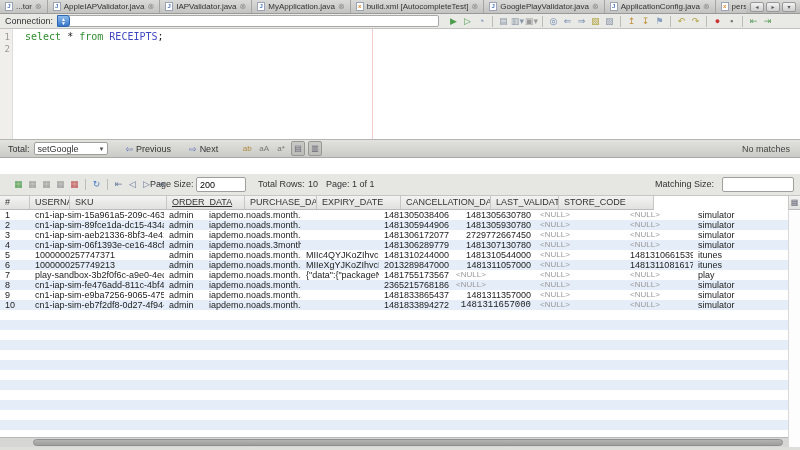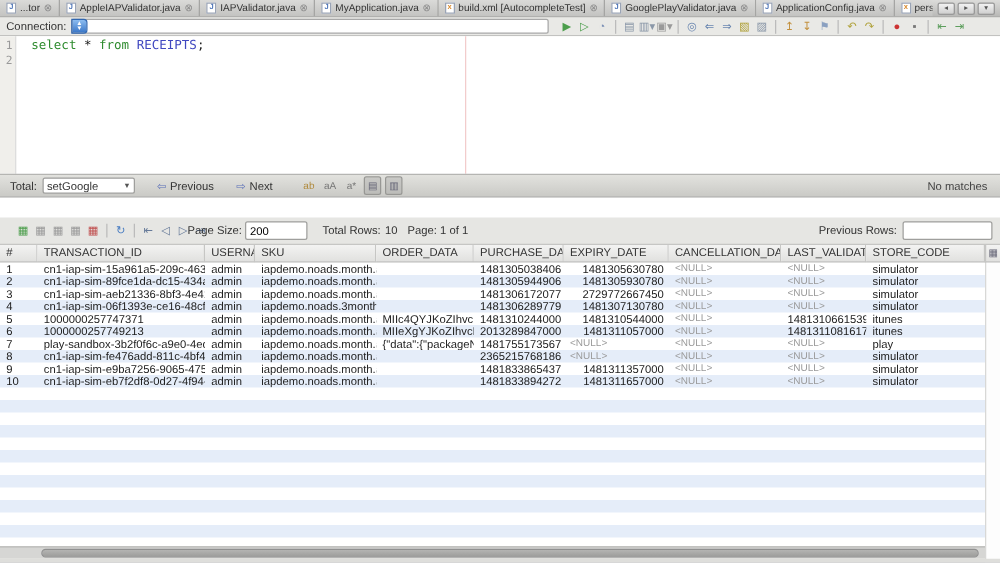--- a/index.html
+++ b/index.html
@@ -290,31 +290,30 @@
         <span class="icon" style="color: rgb(102, 122, 153);">◁</span>
         <span class="icon" style="color: rgb(102, 122, 153);">▷</span>
         <span class="icon" style="color: rgb(102, 122, 153);">⇥</span>
       </div>
     <span class="rt-item" style="left:150px">Page Size:</span>
     <input class="rt-input" style="left: 196px; width: 50px;" value="200">
     <span class="rt-item" style="left:258px">Total Rows:</span>
     <span class="rt-item" style="left:308px">10</span>
     <span class="rt-item" style="left:326px">Page:</span>
     <span class="rt-item" style="left:352px">1 of 1</span>
-    <span class="rt-item" style="left:655px">Previous Rows:</span>
+    <span class="rt-item" style="left:655px">Matching Size:</span>
     <input class="rt-input" style="left: 722px; width: 72px;" value="">
   </div>
 
   <div class="grid">
     <div class="gh-row">
         <div class="gh-cell" style="width: 30px;">#</div>
-        <div class="gh-cell" style="width: 134px;">TRANSACTION_ID</div>
         <div class="gh-cell" style="width: 40px;">USERNAME</div>
         <div class="gh-cell" style="width: 97px;">SKU</div>
-        <div class="gh-cell" style="width: 78px;">ORDER_DATA</div>
+        <div class="gh-cell" style="width: 78px; text-decoration: underline;">ORDER_DATA</div>
         <div class="gh-cell" style="width: 72px;">PURCHASE_DATE</div>
         <div class="gh-cell" style="width: 84px;">EXPIRY_DATE</div>
         <div class="gh-cell" style="width: 90px;">CANCELLATION_DATE</div>
         <div class="gh-cell" style="width: 68px;">LAST_VALIDATED</div>
         <div class="gh-cell" style="width: 95px;">STORE_CODE</div>
       </div>
     <div>
         <div class="g-row">
           <div class="g-cell" style="width: 30px;">1</div>
           <div class="g-cell" style="width: 134px;">cn1-iap-sim-15a961a5-209c-4638-9...</div>
@@ -423,21 +422,21 @@
           <div class="g-cell null" style="width: 68px;">&lt;NULL&gt;</div>
           <div class="g-cell" style="width: 95px;">simulator</div>
         </div>
         <div class="g-row even">
           <div class="g-cell" style="width: 30px;">10</div>
           <div class="g-cell" style="width: 134px;">cn1-iap-sim-eb7f2df8-0d27-4f94-95...</div>
           <div class="g-cell" style="width: 40px;">admin</div>
           <div class="g-cell" style="width: 97px;">iapdemo.noads.month.auto</div>
           <div class="g-cell" style="width: 78px;"></div>
           <div class="g-cell r" style="width: 72px;">1481833894272</div>
-          <div class="g-cell r" style="width: 84px;">1481311657000</div>
+          <div class="g-cell r" style="width: 84px; font-family: Liberation Mono, monospace;">1481311657000</div>
           <div class="g-cell null" style="width: 90px;">&lt;NULL&gt;</div>
           <div class="g-cell null" style="width: 68px;">&lt;NULL&gt;</div>
           <div class="g-cell" style="width: 95px;">simulator</div>
         </div>
         <div class="g-row">
           <div class="g-cell" style="width: 30px;"></div>
           <div class="g-cell" style="width: 134px;"></div>
           <div class="g-cell" style="width: 40px;"></div>
           <div class="g-cell" style="width: 97px;"></div>
           <div class="g-cell" style="width: 78px;"></div>

